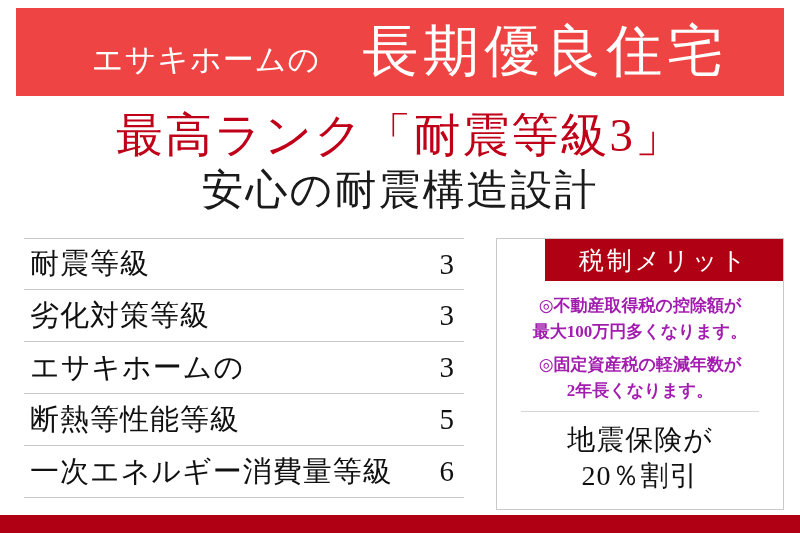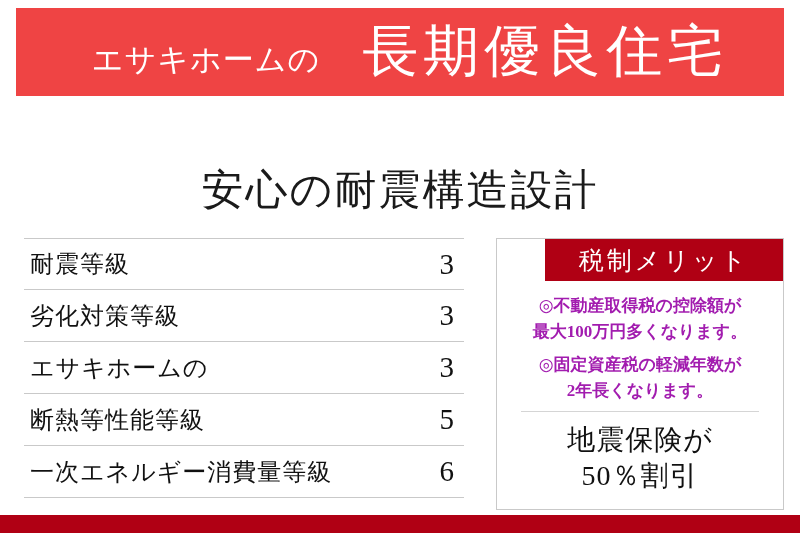--- a/index.html
+++ b/index.html
@@ -90,21 +90,21 @@
     align-items: center;
     justify-content: space-between;
     height: 52px;
     border-bottom: 1px solid #c9c9c9;
     box-sizing: border-box;
   }
   .spec-row:first-child {
     border-top: 1px solid #c9c9c9;
   }
   .spec-label {
-    font-size: 24px;
+    font-size: 29px;
     color: #111111;
     letter-spacing: 1px;
     white-space: nowrap;
     padding-left: 6px;
   }
   .spec-value {
     font-size: 29px;
     color: #111111;
     padding-right: 10px;
   }
@@ -176,20 +176,21 @@
 
 <div class="page">
 
   <div class="banner">
     <div class="banner-inner">
       <span class="banner-pre">エサキホームの</span>
       <span class="banner-main">長期優良住宅</span>
     </div>
   </div>
 
+  <div class="headline">最高ランク「耐震等級3」</div>
   <div class="subhead">安心の耐震構造設計</div>
 
   <div class="spec-table">
     <div class="spec-row">
       <span class="spec-label">耐震等級</span>
       <span class="spec-value">3</span>
     </div>
     <div class="spec-row">
       <span class="spec-label">劣化対策等級</span>
       <span class="spec-value">3</span>
@@ -215,20 +216,20 @@
         <span>◎不動産取得税の控除額が</span>
         <span class="l2">最大100万円多くなります。</span>
       </div>
       <div class="merit-item">
         <span>◎固定資産税の軽減年数が</span>
         <span class="l2">2年長くなります。</span>
       </div>
       <div class="merit-divider"></div>
       <div class="merit-highlight">
         <span>地震保険が</span>
-        <span class="l2">50％割引</span>
+        <span class="l2">20％割引</span>
       </div>
     </div>
   </div>
 
   <div class="bottom-bar"></div>
 
 </div>
 
 </body></html>

